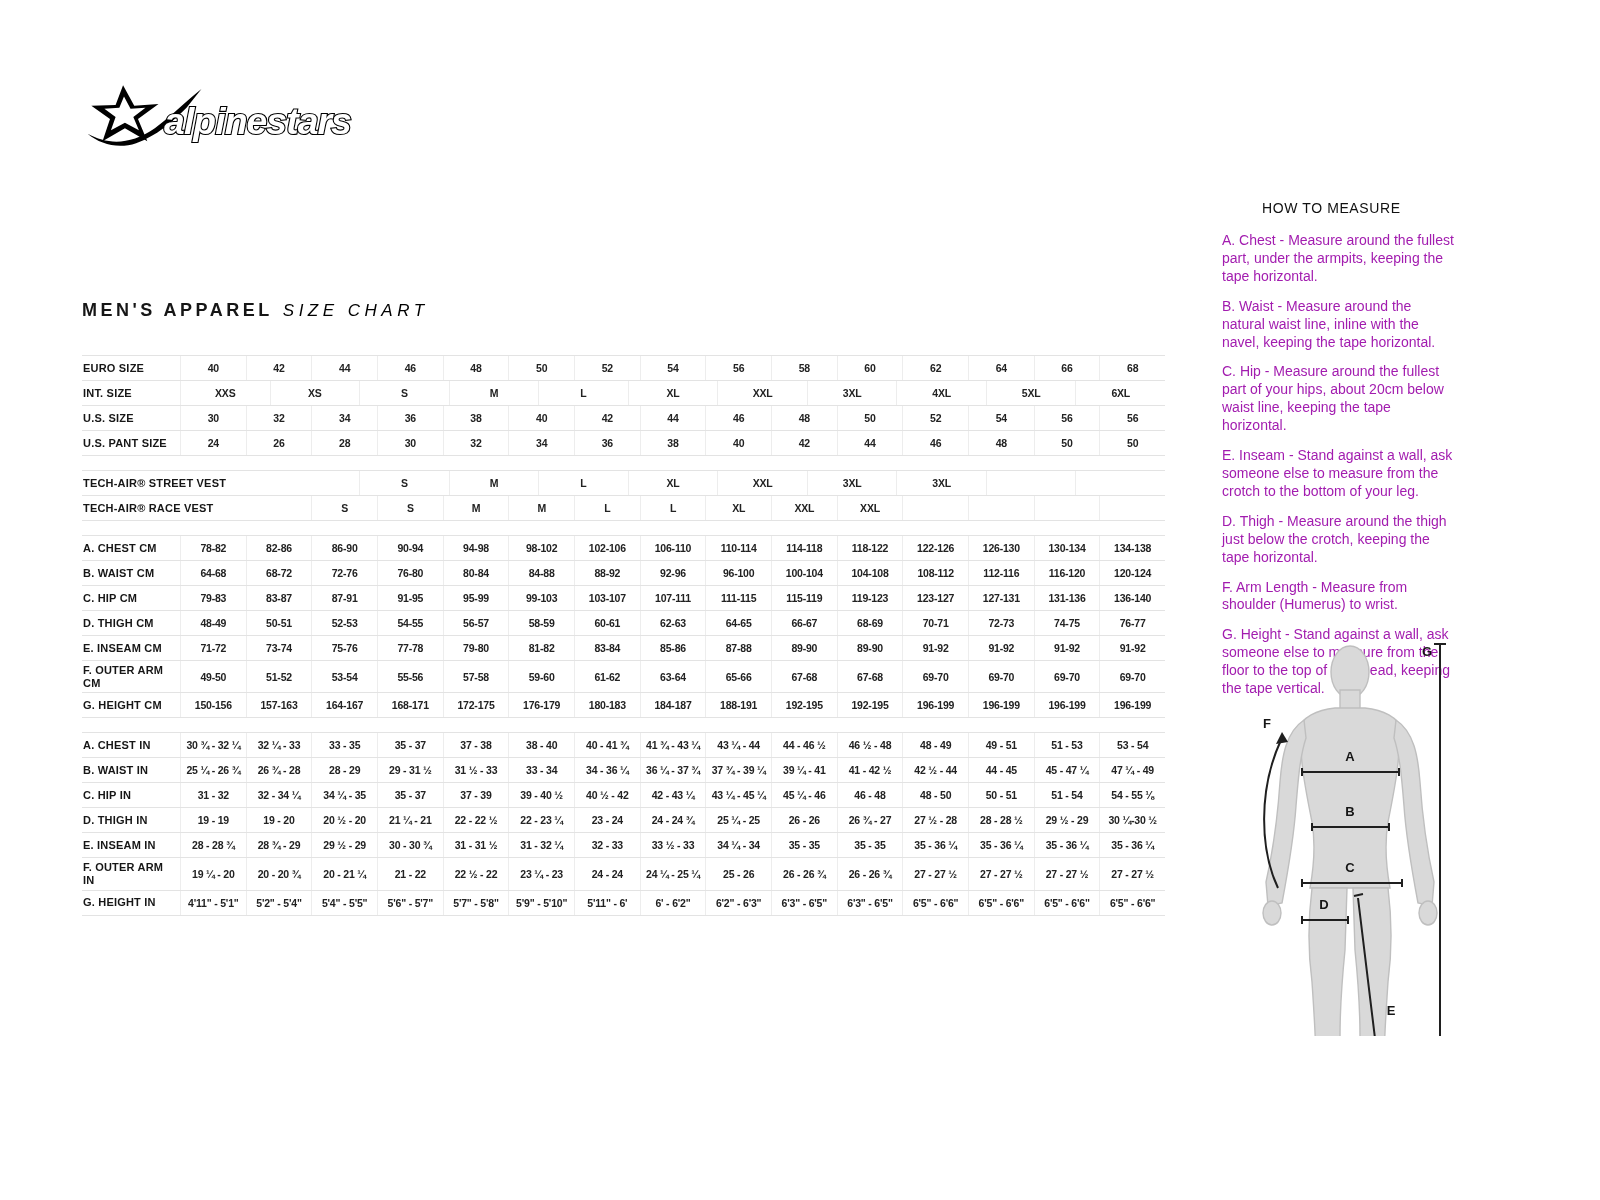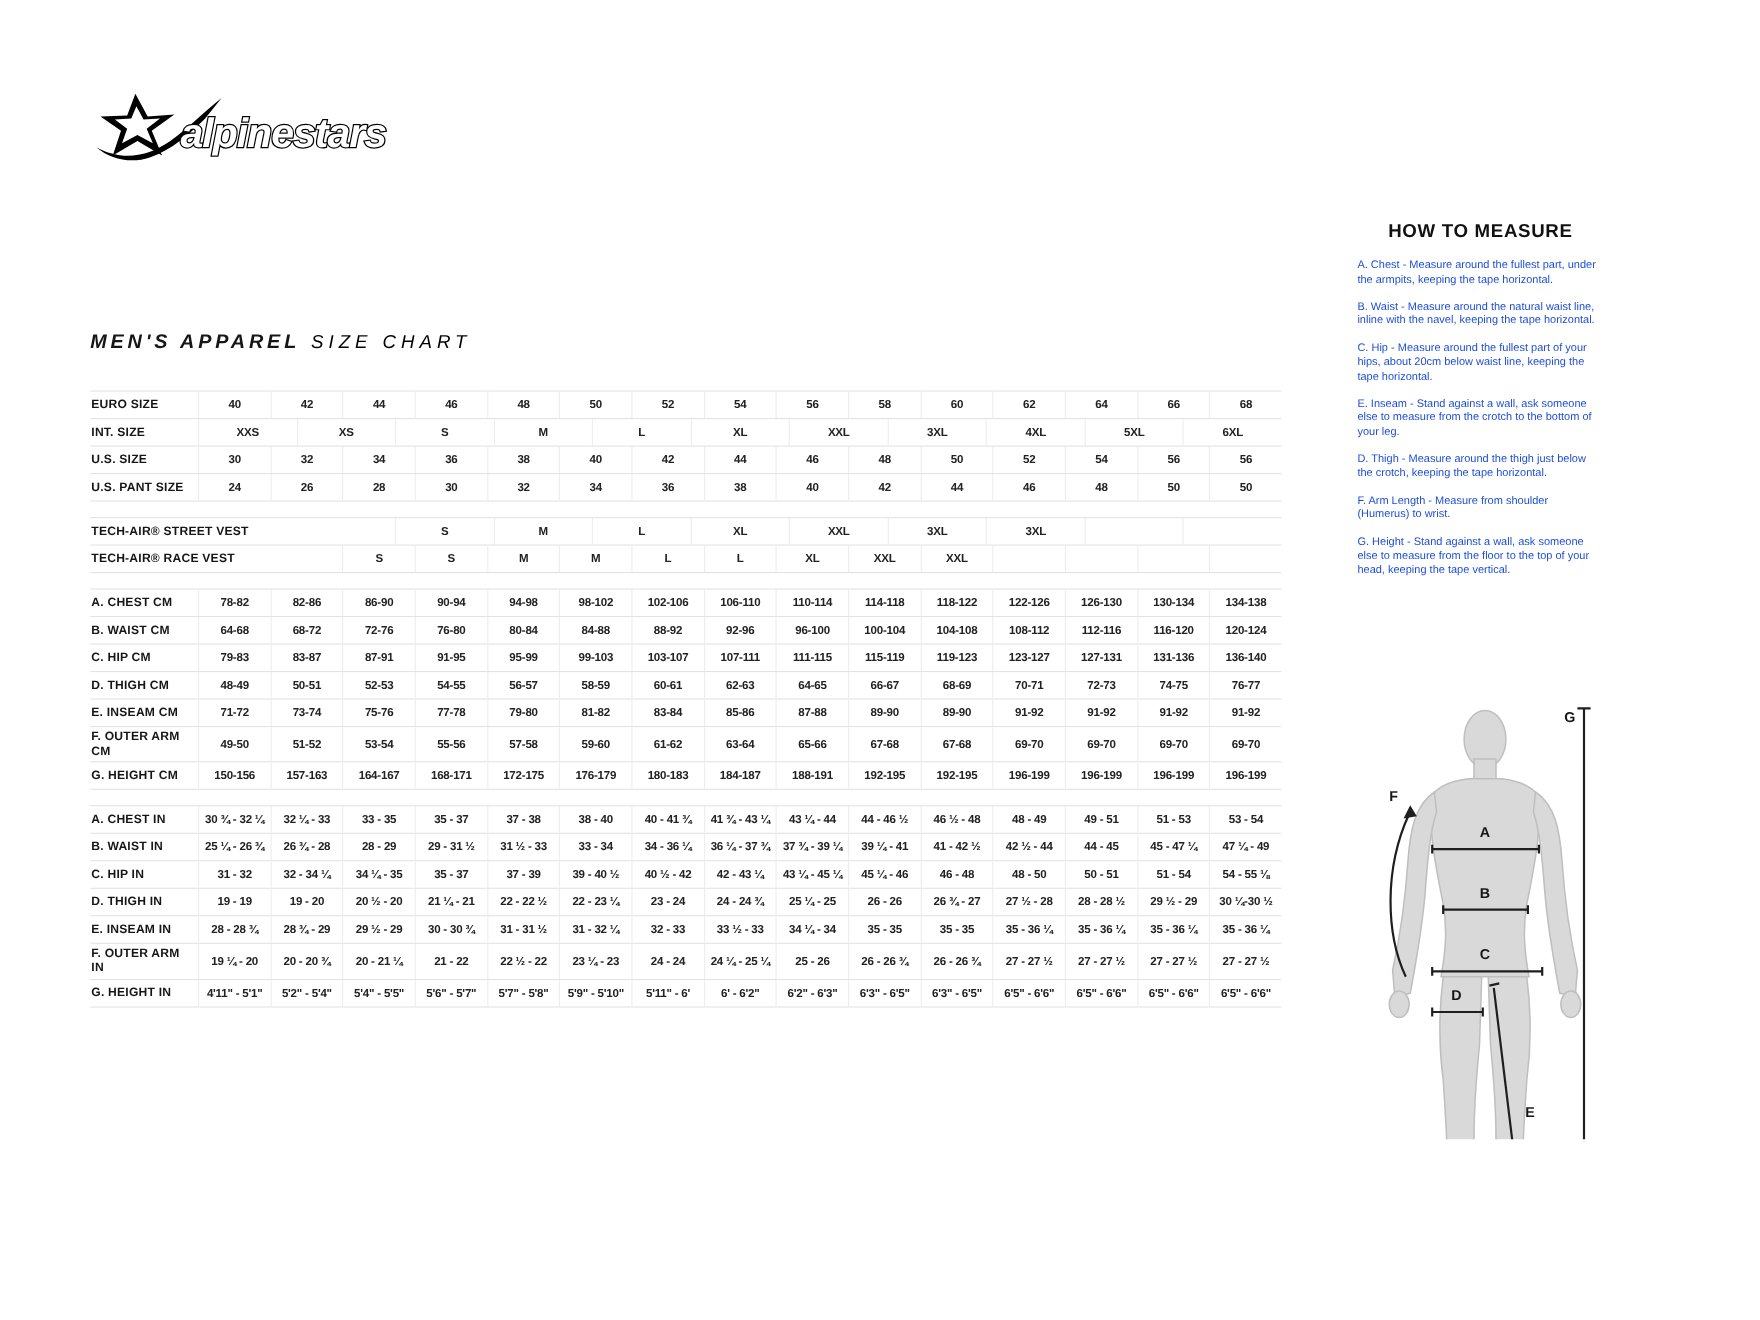--- a/index.html
+++ b/index.html
@@ -4,39 +4,39 @@
 <style>
   html,body{margin:0;padding:0;background:#fff;}
   body{font-family:"Liberation Sans", sans-serif;color:#111;}
   #canvas{position:relative;width:1600px;height:1036px;background:#fff;overflow:hidden;}
 
   
   .logo{position:absolute;left:82px;top:76px;width:280px;height:92px;}
 
   
   .title{position:absolute;left:82px;top:300px;white-space:nowrap;}
-  .title .main{font-size:18px;font-weight:800;font-style:italic;letter-spacing:3.5px;color:#161616;}
+  .title .main{font-size:18px;font-weight:800;letter-spacing:3.5px;color:#161616;}
   .title .sub{font-size:17px;font-weight:400;font-style:italic;letter-spacing:4.5px;color:#000000;margin-left:10px;}
 
   
   .size-table{position:absolute;left:82px;top:355px;width:1083px;}
   .tgroup{border-top:1px solid #e3e3e3;}
   .tgroup + .tgroup{margin-top:14px;}
   .trow{display:grid;min-height:24px;align-items:stretch;border-bottom:1px solid #e3e3e3;position:relative;}
   .cols-15{grid-template-columns:98px repeat(15,1fr);}
   .cols-11{grid-template-columns:98px repeat(11,1fr);}
   .tlabel{font-weight:700;font-size:11px;line-height:1.15;display:flex;align-items:center;padding:3px 4px 3px 1px;letter-spacing:.2px;color:#161616;}
   .tlabel.nowrap{white-space:nowrap;overflow:visible;z-index:2;text-align:right;}
   .tcell{display:flex;align-items:center;justify-content:center;text-align:center;font-weight:700;font-size:10.5px;color:#222;border-left:1px solid #ededed;padding:3px 1px;letter-spacing:-.2px;}
   .tcell.noborder{border-left:none;}
 
   
   .measure-panel{position:absolute;left:1222px;top:200px;width:232px;}
-  .measure-panel h2{font-size:17px;font-weight:700;letter-spacing:.6px;margin:0 0 16px 0;color:#111;padding-left:40px;}
-  .measure-panel p{font-size:10px;line-height:1.28;margin:0 0 12px 12px;color:#1d4ed8;}
+  .measure-panel h2{font-size:14px;font-weight:400;letter-spacing:.6px;margin:0 0 16px 0;color:#111;padding-left:40px;}
+  .measure-panel p{font-size:14px;line-height:1.28;margin:0 0 12px 0;color:#a21caf;}
 
   
   .figure{position:absolute;left:1238px;top:620px;width:312px;height:502px;}
   .figure svg{width:100%;height:100%;}
   .bodyshape{fill:#d9d9d9;stroke:#bfbfbf;stroke-width:1.4;}
   .mline{stroke:#1f1f1f;stroke-width:2;fill:none;}
   .mlabel{font-family:"Liberation Sans",sans-serif;font-size:13px;font-weight:700;fill:#161616;}
 
   
   .footer{position:absolute;left:78px;top:1068px;font-size:12.6px;line-height:1.32;color:#8b5cf6;}

